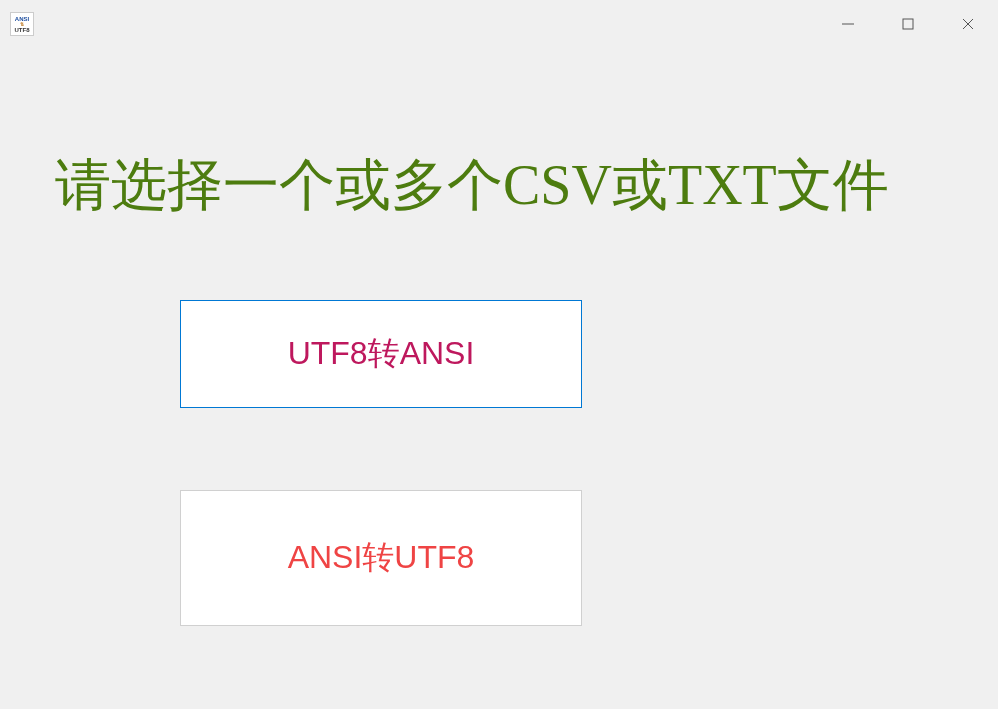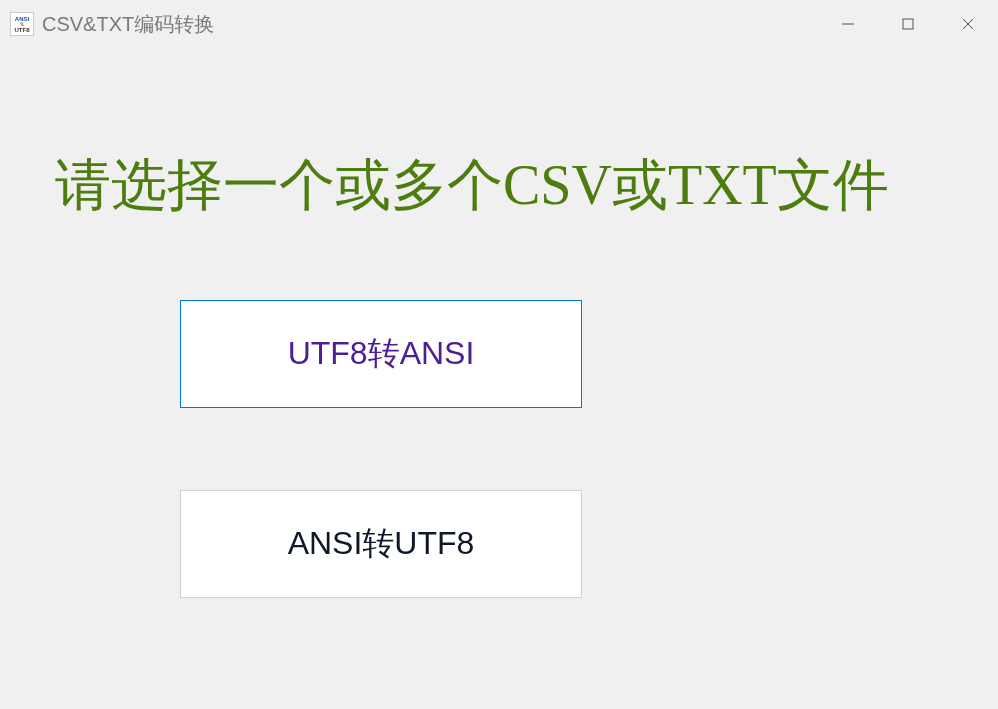--- a/index.html
+++ b/index.html
@@ -91,51 +91,50 @@
       letter-spacing: 0px;
     }
     .btn-primary {
       position: absolute;
       top: 252px;
       left: 180px;
       width: 402px;
       height: 108px;
       background: #fff;
       border: 1px solid #0078d4;
-      color: #4c1d95;
+      color: #be185d;
       font-size: 32px;
       font-family: "Microsoft YaHei", sans-serif;
       cursor: pointer;
     }
     .btn-secondary {
       position: absolute;
       top: 442px;
       left: 180px;
       width: 402px;
-      height: 108px;
+      height: 136px;
       background: #fff;
       border: 1px solid #d0d0d0;
-      color: #0f172a;
+      color: #ef4444;
       font-size: 32px;
       font-family: "Microsoft YaHei", sans-serif;
       cursor: pointer;
     }
   </style>
 </head>
 <body>
 
 <div class="window">
   <div class="titlebar">
     <div class="titlebar-left">
       <div class="app-icon">
         <span class="line1">ANSI</span>
         <span class="line2">⇅</span>
         <span class="line3">UTF8</span>
       </div>
-      <span class="window-title">CSV&amp;TXT编码转换</span>
     </div>
     <div class="titlebar-controls">
       <button class="titlebar-button">
         <svg viewBox="0 0 14 14">
           <line x1="1" y1="7" x2="13" y2="7" stroke="currentColor" stroke-width="1"></line>
         </svg>
       </button>
       <button class="titlebar-button">
         <svg viewBox="0 0 14 14">
           <rect x="2" y="2" width="10" height="10" fill="none" stroke="currentColor" stroke-width="1"></rect>

